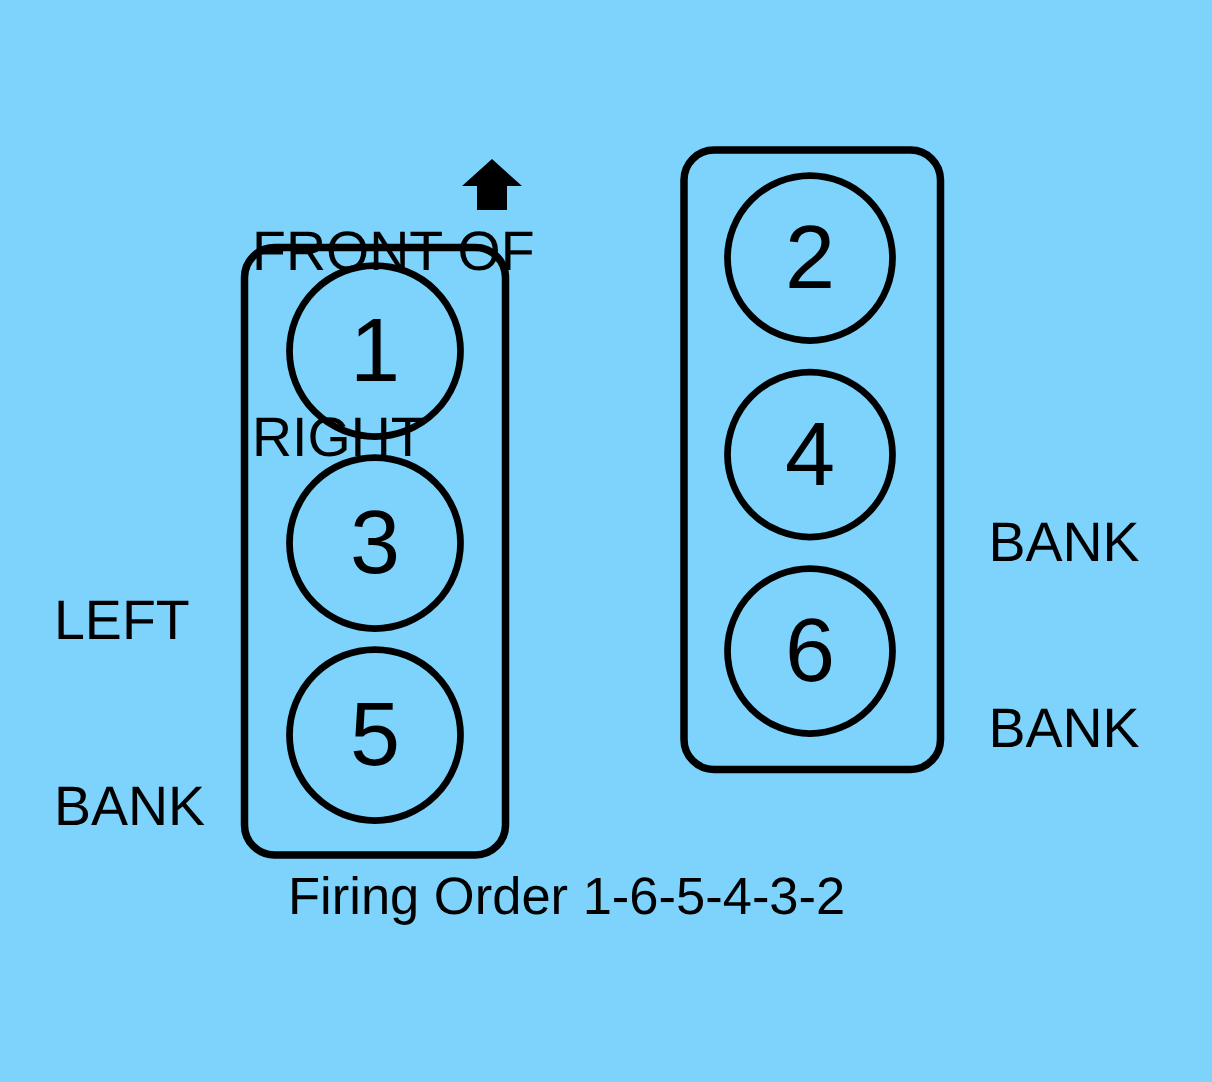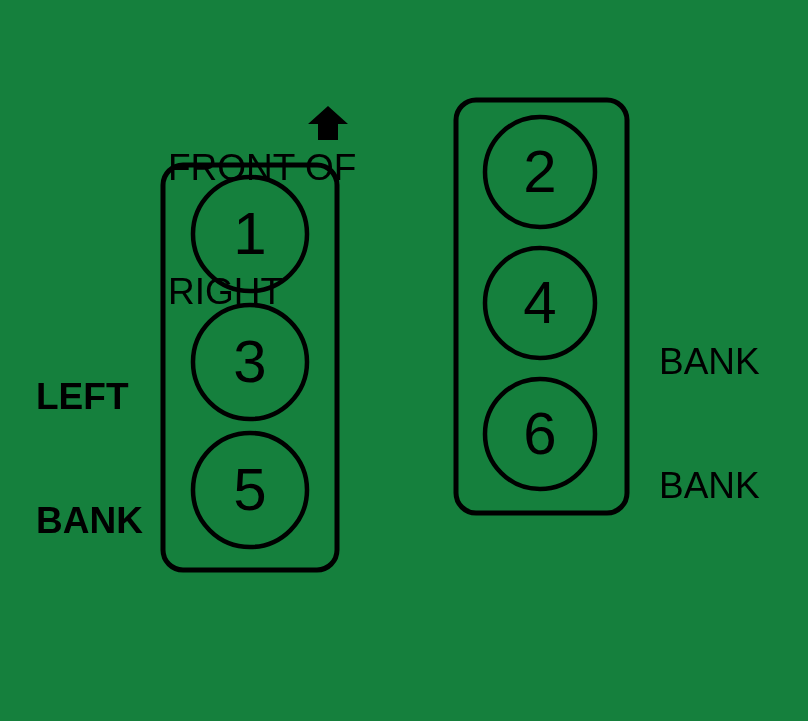--- a/index.html
+++ b/index.html
@@ -4,21 +4,21 @@
 <style>
   html, body {
     margin: 0;
     padding: 0;
     background: #ffffff;
   }
   #canvas {
     position: relative;
     width: 808px;
     height: 721px;
-    background: #15803d;
+    background: #7dd3fc;
     overflow: hidden;
     font-family: "Liberation Sans", sans-serif;
     color: #000000;
   }
   svg.diagram {
     position: absolute;
     left: 0;
     top: 0;
     width: 808px;
     height: 721px;
@@ -33,23 +33,22 @@
     letter-spacing: 0px;
   }
   .front-label {
     left: 168px;
     top: 64px;
     font-size: 37px;
     text-align: left;
   }
   .left-bank-label {
     left: 36px;
-    top: 293px;
+    top: 310px;
     font-size: 37px;
-    font-weight: bold;
   }
   .right-bank-label {
     left: 659px;
     top: 258px;
     font-size: 37px;
   }
   .firing-order-label {
     left: 192px;
     top: 578px;
     font-size: 35px;
@@ -109,15 +108,16 @@
   </div>
 
   <div class="cyl-num" style="left:190px; top:204px;">1</div>
   <div class="cyl-num" style="left:190px; top:332px;">3</div>
   <div class="cyl-num" style="left:190px; top:460px;">5</div>
 
   <div class="cyl-num" style="left:480px; top:142px;">2</div>
   <div class="cyl-num" style="left:480px; top:273px;">4</div>
   <div class="cyl-num" style="left:480px; top:404px;">6</div>
 
+  <div class="lbl firing-order-label">Firing Order 1-6-5-4-3-2</div>
 
 
 </div>
 
 </body></html>

